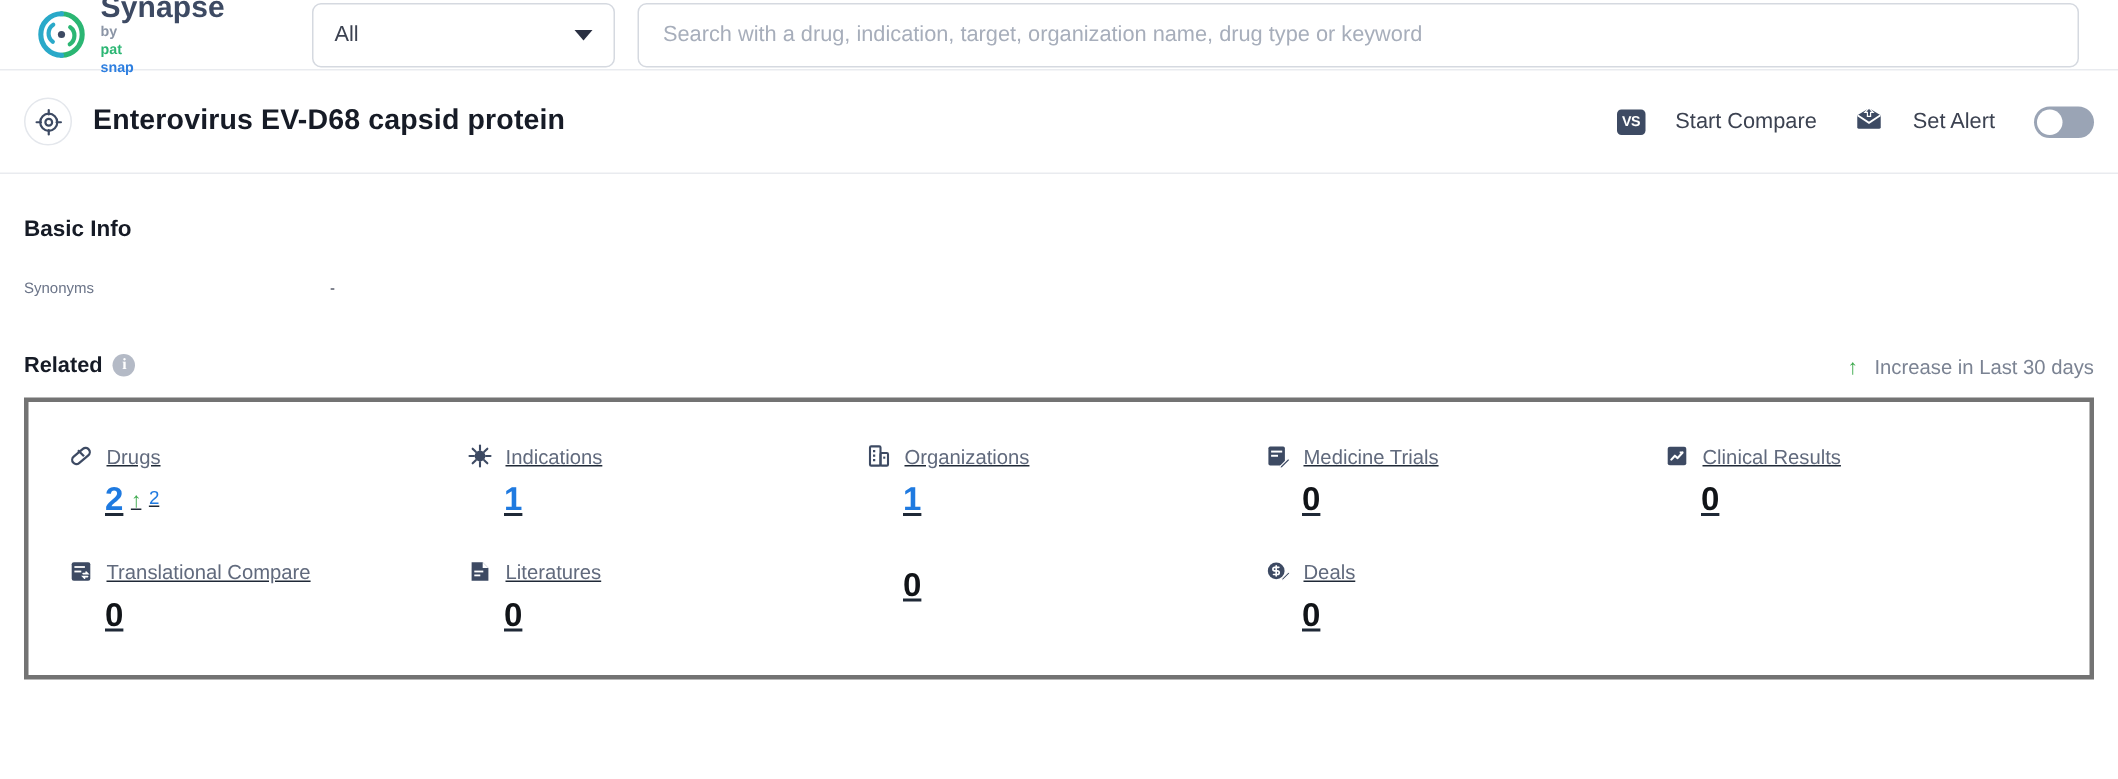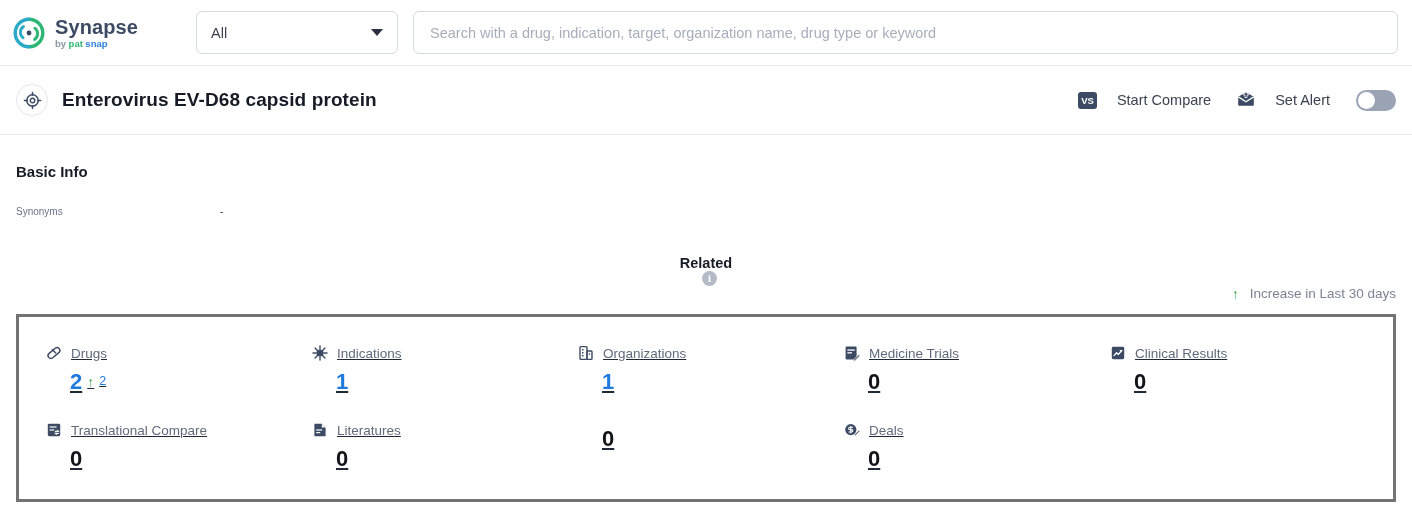--- a/index.html
+++ b/index.html
@@ -8,24 +8,24 @@
     width: 1412px; height: 519px;
     background: #ffffff;
     font-family: "Liberation Sans", sans-serif;
     color: #1f2937;
     overflow: hidden;
   }
 
   
   .topbar {
     position: relative;
-    height: 66px;
-    display: flex;
-    align-items: center;
-    padding: 0 12px;
+    height: 47px;
+    display: flex;
+    align-items: center;
+    padding: 0 24px;
     border-bottom: 1px solid #e9ebef;
     background: #fff;
   }
   .logo-wrap {
     display: flex;
     align-items: center;
     gap: 9px;
     width: 176px;
     flex: 0 0 176px;
   }
@@ -38,20 +38,21 @@
     letter-spacing: .1px;
   }
   .logo-sub {
     font-size: 9.5px;
     font-weight: 700;
     margin-top: 2px;
     color: #8b95a6;
     display: flex;
     gap: 2.5px;
     align-items: baseline;
+    flex-direction: column;
   }
   .logo-sub .pat { color: #2bb673; font-weight: 700; }
   .logo-sub .snap { color: #2e7fe0; font-weight: 700; }
 
   .select-box {
     width: 202px;
     height: 43px;
     border: 1px solid #d5d9e0;
     border-radius: 6px;
     display: flex;
@@ -172,23 +173,21 @@
     display: flex;
     align-items: center;
     margin-top: 26px;
     font-size: 10px;
   }
   .syn-label { color: #6b7488; width: 204px; }
   .syn-value { color: #2a3042; }
 
   .related-row {
     display: flex;
-    align-items: center;
     margin-top: 38px;
-    flex-direction: column;
   }
   .related-title {
     font-size: 14.5px;
     font-weight: 700;
     color: #161b26;
   }
   .info-icon {
     width: 15px; height: 15px;
     border-radius: 50%;
     background: #b4bac6;

